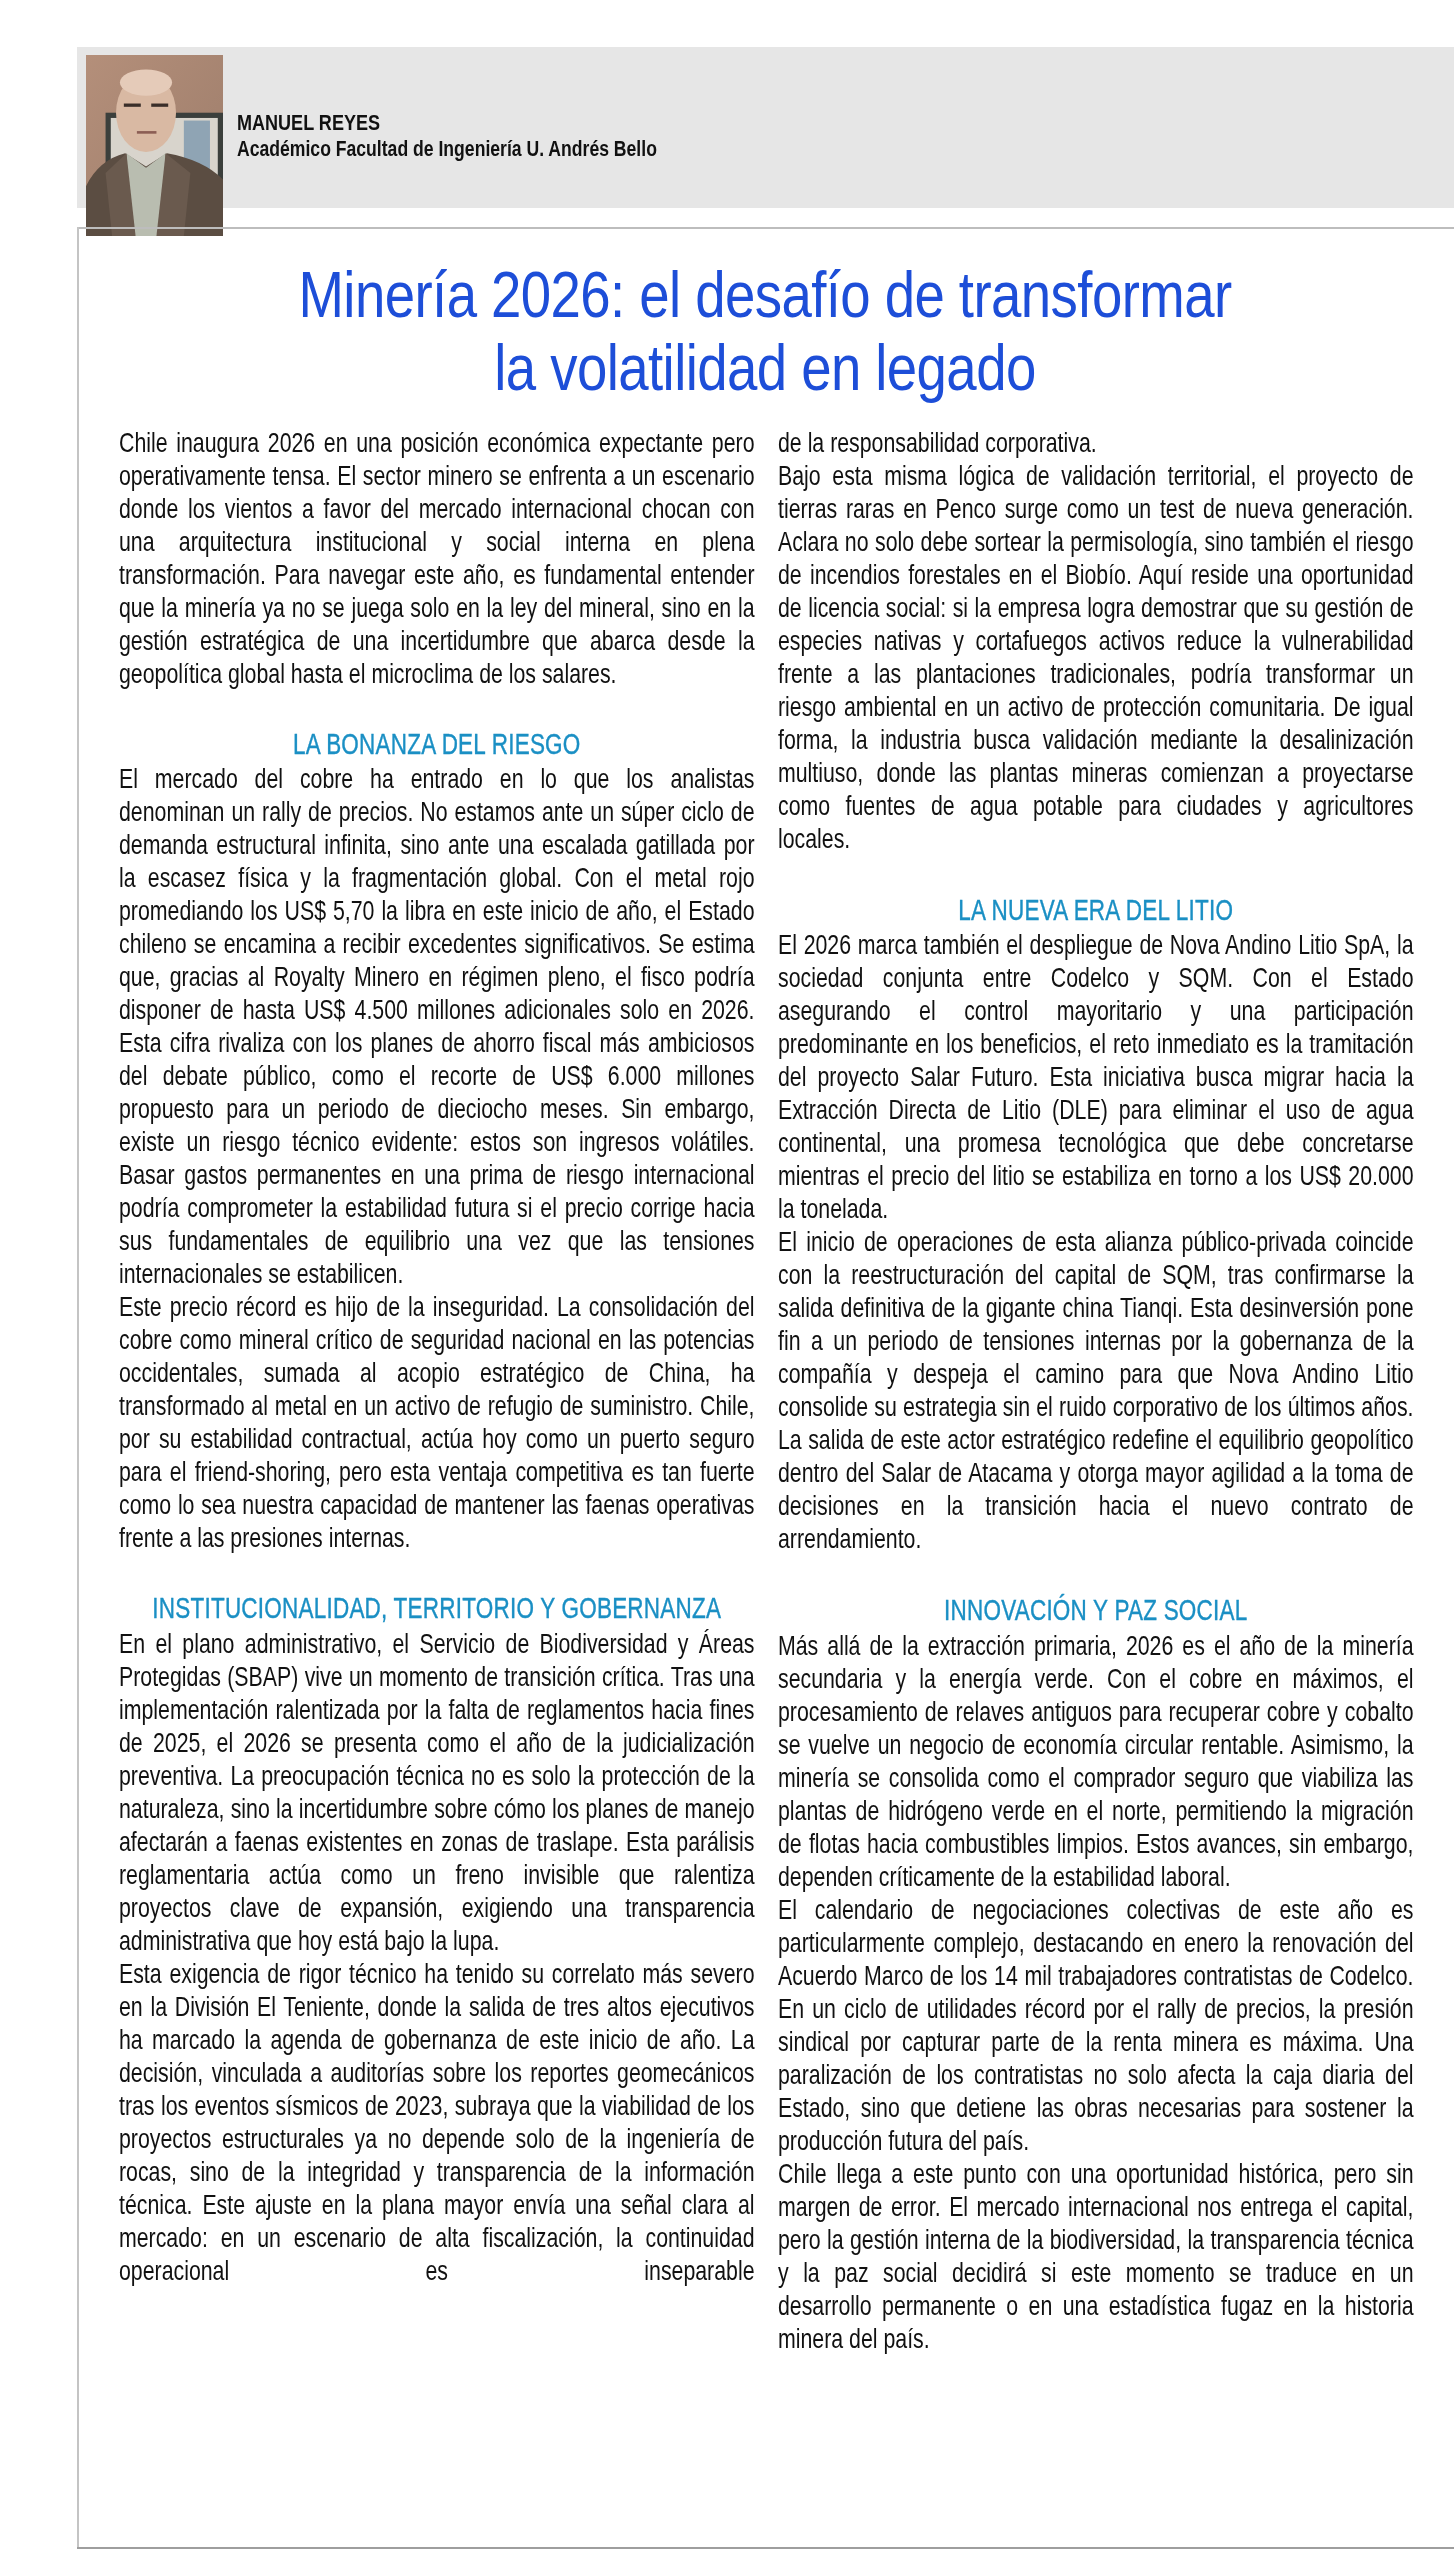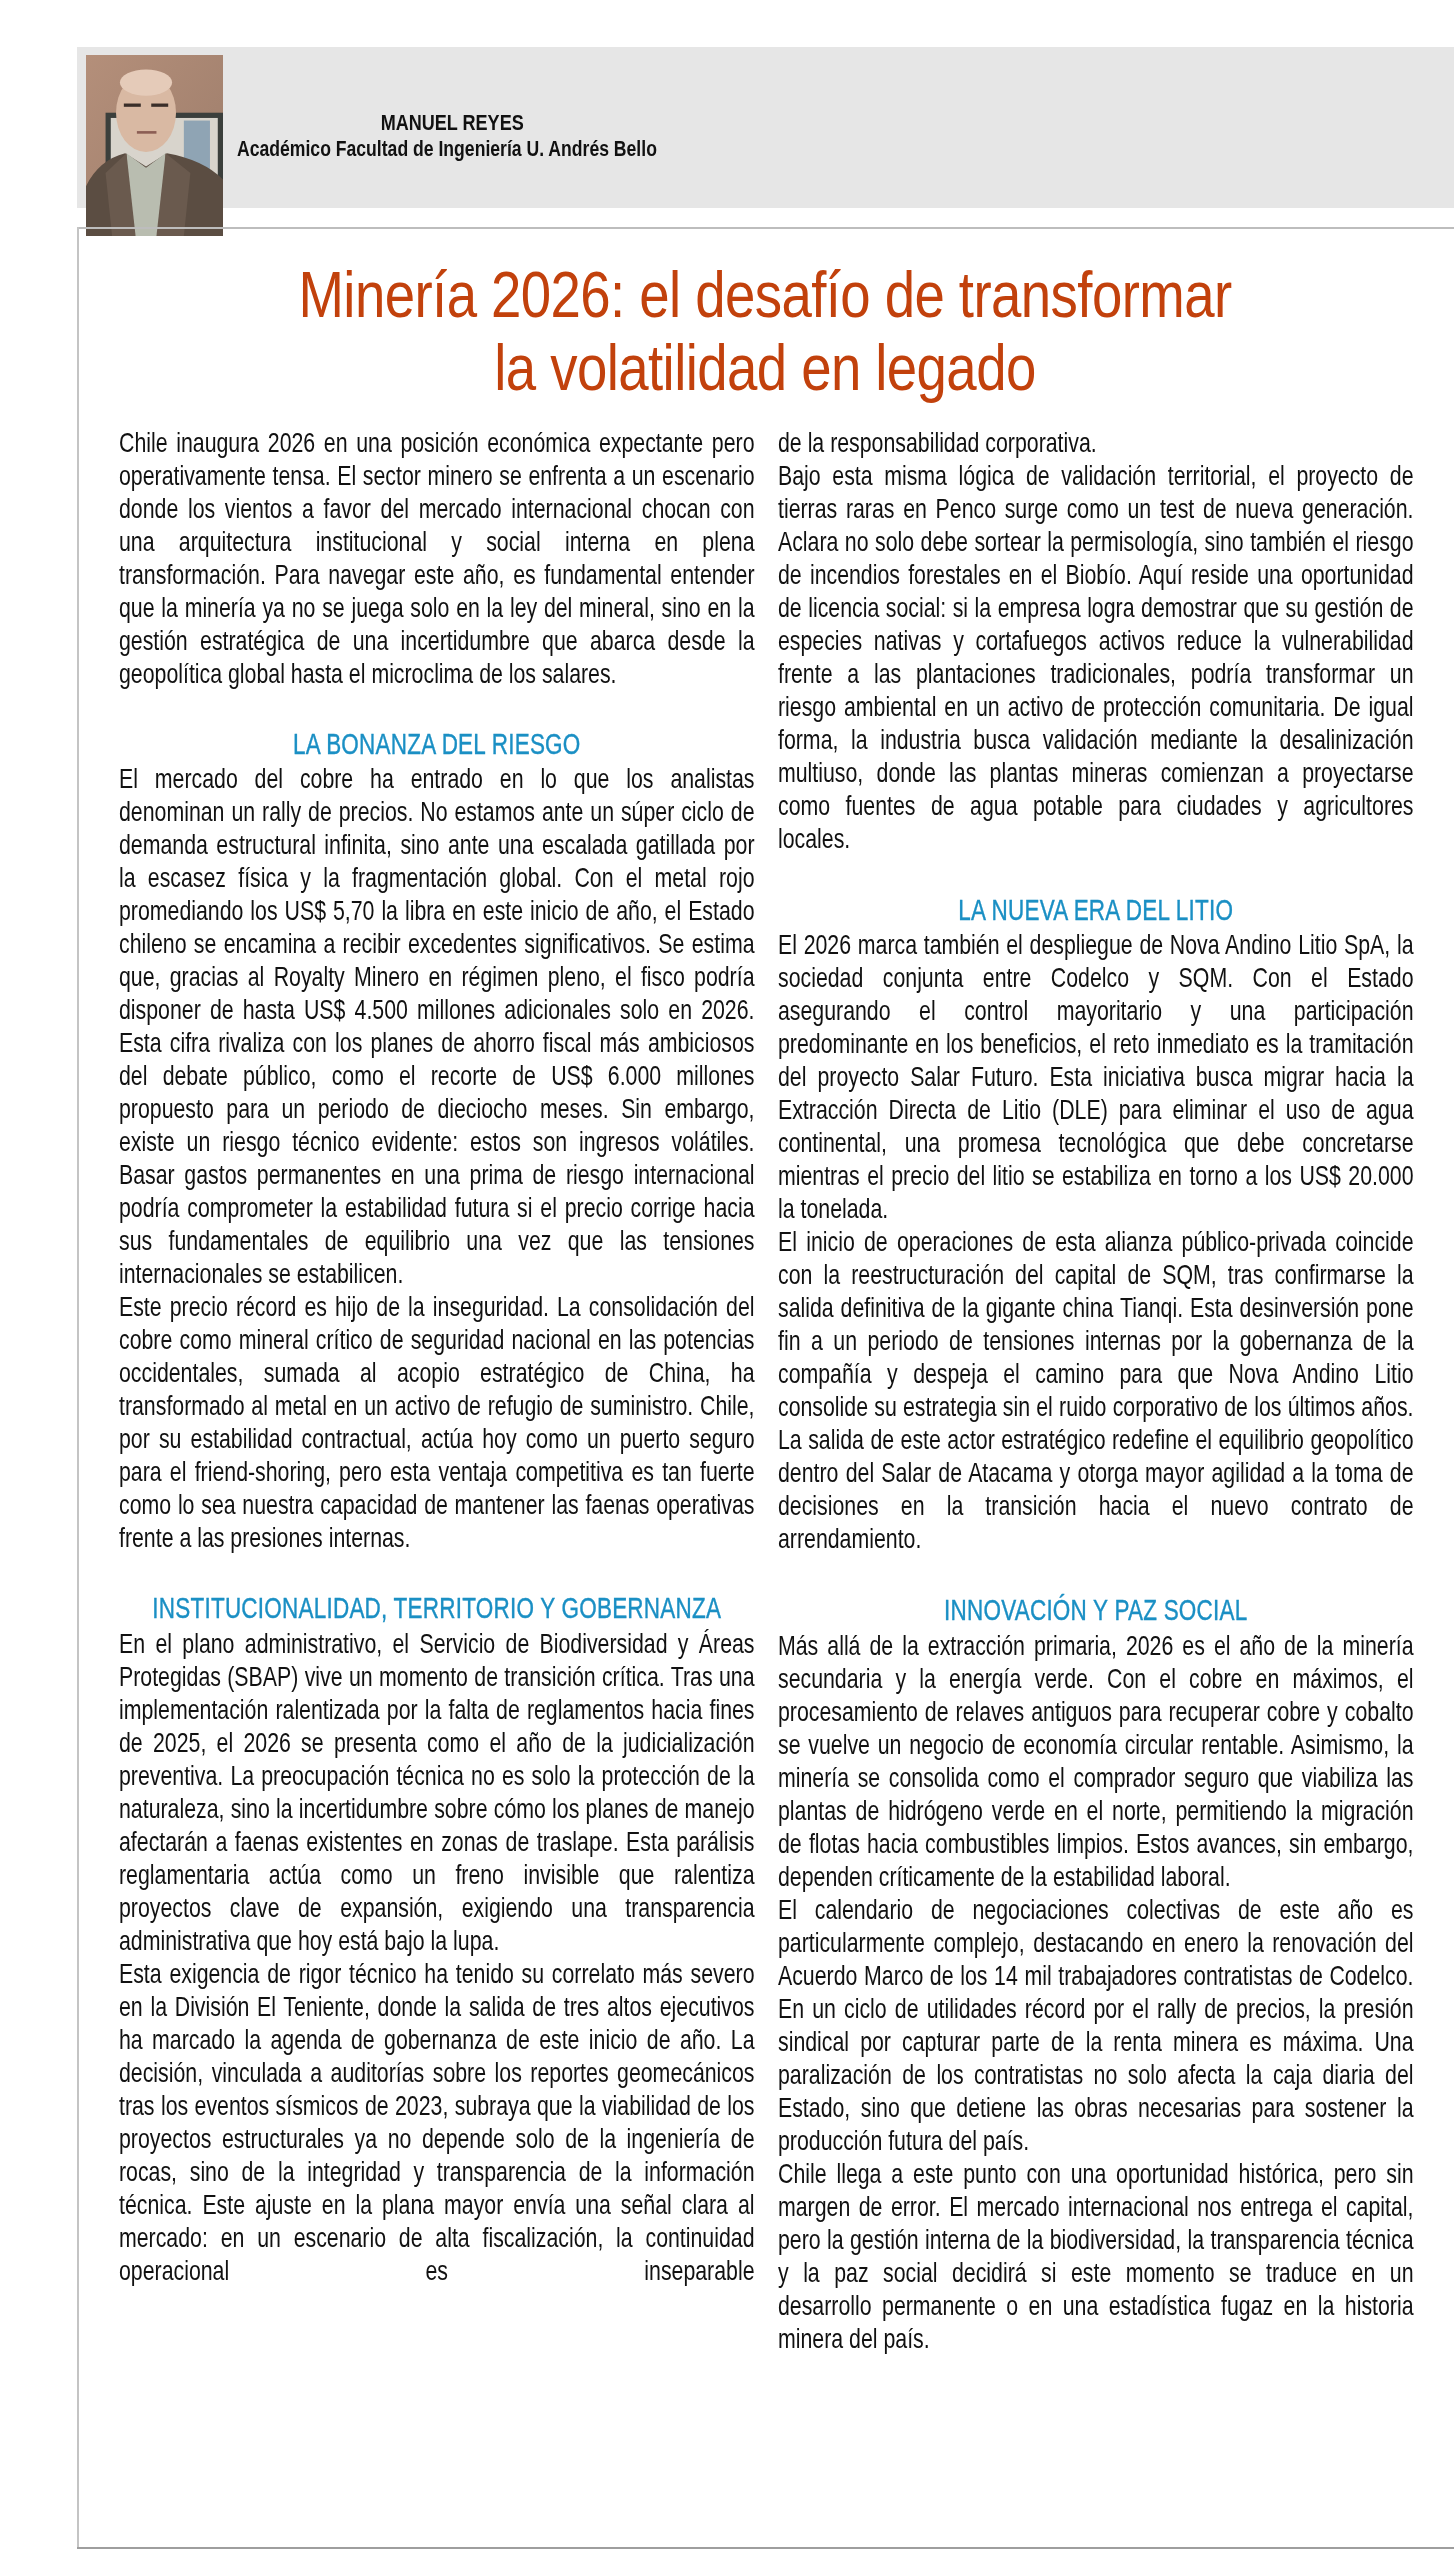--- a/index.html
+++ b/index.html
@@ -4,40 +4,40 @@
 <style>
   html, body { margin: 0; padding: 0; background: #ffffff; }
   body { width: 1454px; height: 2576px; position: relative; overflow: hidden;
          font-family: "Liberation Sans", sans-serif; color: #111; }
 
   .band { position: absolute; left: 77px; top: 47px; width: 1377px; height: 161px;
           background: #e6e6e6; }
   .photo { position: absolute; left: 86px; top: 55px; width: 137px; height: 181px;
            overflow: hidden; background: #9a8a7c; }
   .photo svg { width: 100%; height: 100%; display: block; }
-  .byline { position: absolute; left: 237px; top: 110px; text-align: center; }
+  .byline { position: absolute; left: 237px; top: 110px; }
   .author-name { font-family: "Liberation Sans", sans-serif; font-weight: bold; font-size: 22px;
                  line-height: 26px; transform: scaleX(0.82); transform-origin: left top;
                  white-space: nowrap; color: #111; }
   .author-role { font-family: "Liberation Sans", sans-serif; font-weight: bold; font-size: 22px;
                  line-height: 26px; transform: scaleX(0.80); transform-origin: left top;
                  white-space: nowrap; color: #111; }
 
   .frame-top { position: absolute; left: 77px; top: 227px; width: 1377px; height: 0;
                border-top: 2px solid #bdbdbd; }
   .frame-left { position: absolute; left: 77px; top: 227px; width: 0; height: 1013px;
                 border-left: 2px solid #c4c4c4; }
   .frame-left2 { position: absolute; left: 77px; top: 1240px; width: 0; height: 1308px;
                  border-left: 2px solid #c4c4c4; }
   .frame-bottom { position: absolute; left: 77px; top: 2547px; width: 1377px; height: 0;
                   border-top: 2px solid #9e9e9e; }
 
   .headline { position: absolute; left: 98px; width: 1334px; top: 258px; text-align: center;
               font-family: "Liberation Sans", sans-serif; font-weight: normal; font-size: 65px;
-              line-height: 73px; color: #c2410c; }
+              line-height: 73px; color: #1d4ed8; }
   .headline .hl-line { display: block; transform: scaleX(0.84); transform-origin: center top;
                        white-space: nowrap; letter-spacing: -0.7px; }
 
   .col { position: absolute; top: 426px; transform-origin: left top; transform: scaleX(0.775); }
   .col-left { left: 119px; width: 820px; }
   .col-right { left: 778px; width: 820px; }
 
   .para { font-size: 27.5px; line-height: 33px; text-align: justify; margin: 0;
           hyphens: manual; text-align-last: left; }
   .sec-head { font-size: 29px; line-height: 33px; text-align: center; color: #1a8fc4;

